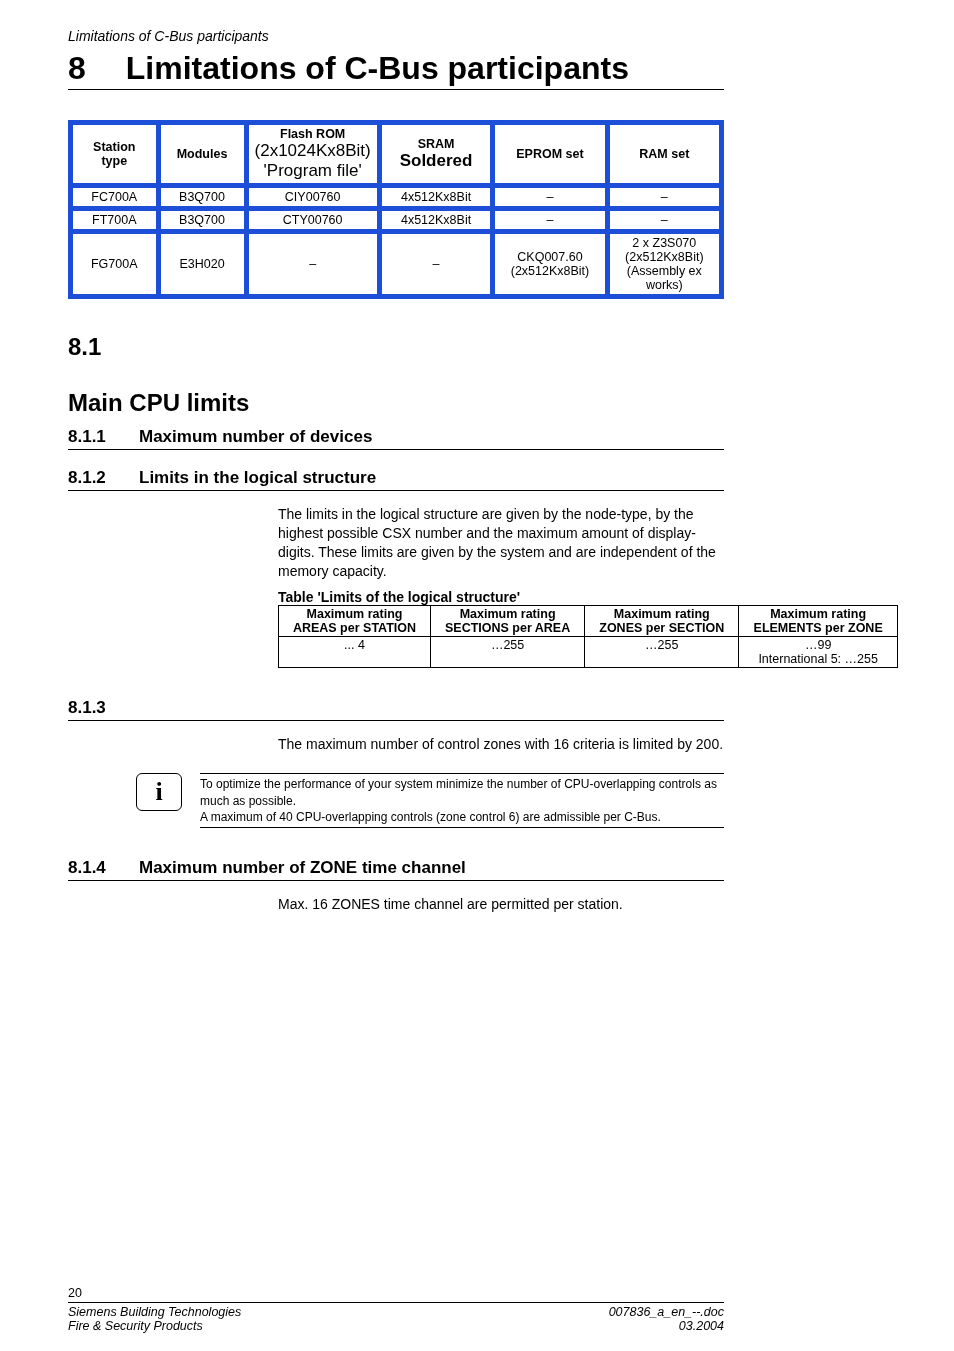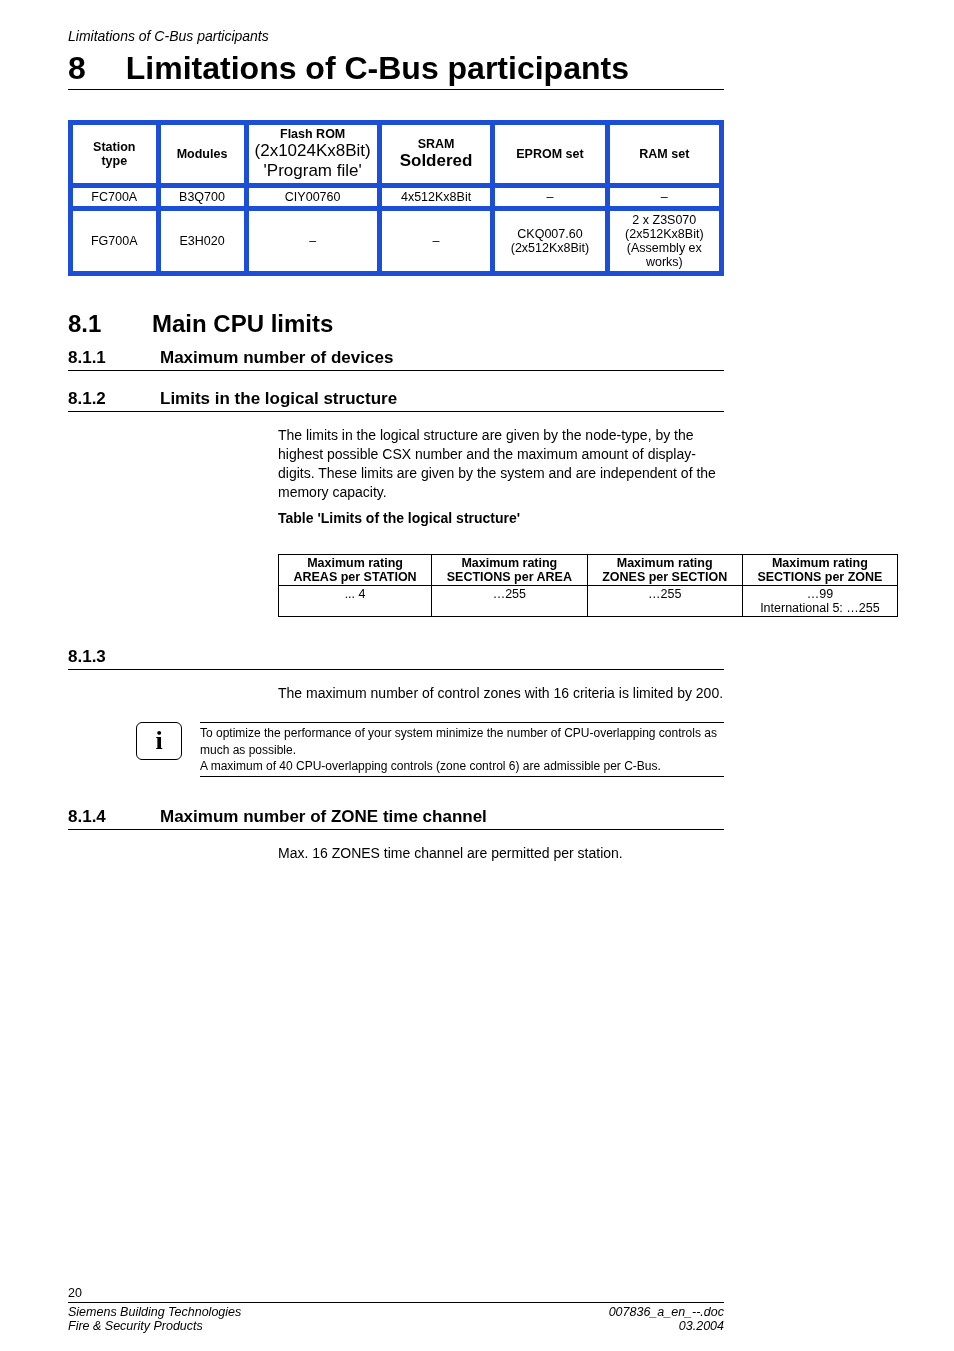--- a/index.html
+++ b/index.html
@@ -68,21 +68,20 @@
   .station-table th .sub {
     font-weight: normal;
     display: block;
     font-size: 17px;
   }
 
   .limits-table {
     margin-left: 210px;
     width: 620px;
     margin-bottom: 26px;
-    margin-top: 28px;
   }
   .limits-table th, .limits-table td {
     border: 1px solid #000;
     padding: 1px 6px;
     text-align: center;
     vertical-align: top;
     font-size: 12.5px;
   }
   .limits-table th {
     font-weight: bold;
@@ -96,28 +95,29 @@
 
   
   .h2 {
     display: flex;
     align-items: baseline;
     gap: 28px;
     font-size: 24px;
     font-weight: bold;
     margin-top: 8px;
     margin-bottom: 6px;
+    flex-direction: column;
   }
   .h2 .num { min-width: 56px; }
 
   
   .h3 {
     display: flex;
     align-items: flex-end;
-    gap: 36px;
+    gap: 15px;
     font-size: 17px;
     font-weight: bold;
     border-bottom: 1px solid #000;
     padding-bottom: 2px;
     margin-top: 4px;
     margin-bottom: 14px;
   }
   .h3 .num { min-width: 56px; }
 
   
@@ -204,20 +204,28 @@
     <tbody>
       <tr>
         <td>FC700A</td>
         <td>B3Q700</td>
         <td>CIY00760</td>
         <td>4x512Kx8Bit</td>
         <td>–</td>
         <td>–</td>
       </tr>
       <tr>
+        <td>FT700A</td>
+        <td>B3Q700</td>
+        <td>CTY00760</td>
+        <td>4x512Kx8Bit</td>
+        <td>–</td>
+        <td>–</td>
+      </tr>
+      <tr>
         <td>FG700A</td>
         <td>E3H020</td>
         <td>–</td>
         <td>–</td>
         <td style="white-space:pre-line">CKQ007.60
 (2x512Kx8Bit)</td>
         <td style="white-space:pre-line">2 x Z3S070
 (2x512Kx8Bit)
 (Assembly ex works)</td>
       </tr>
@@ -251,21 +259,21 @@
         <th>
           <span>Maximum rating</span><br>
           <span>SECTIONS per AREA</span>
         </th>
         <th>
           <span>Maximum rating</span><br>
           <span>ZONES per SECTION</span>
         </th>
         <th>
           <span>Maximum rating</span><br>
-          <span>SECTIONS per ZONE</span>
+          <span>ELEMENTS per ZONE</span>
         </th>
       </tr>
     </thead>
     <tbody>
       <tr>
         <td>... 4</td>
         <td>…255</td>
         <td>…255</td>
         <td>
           <span>…99</span><br>

